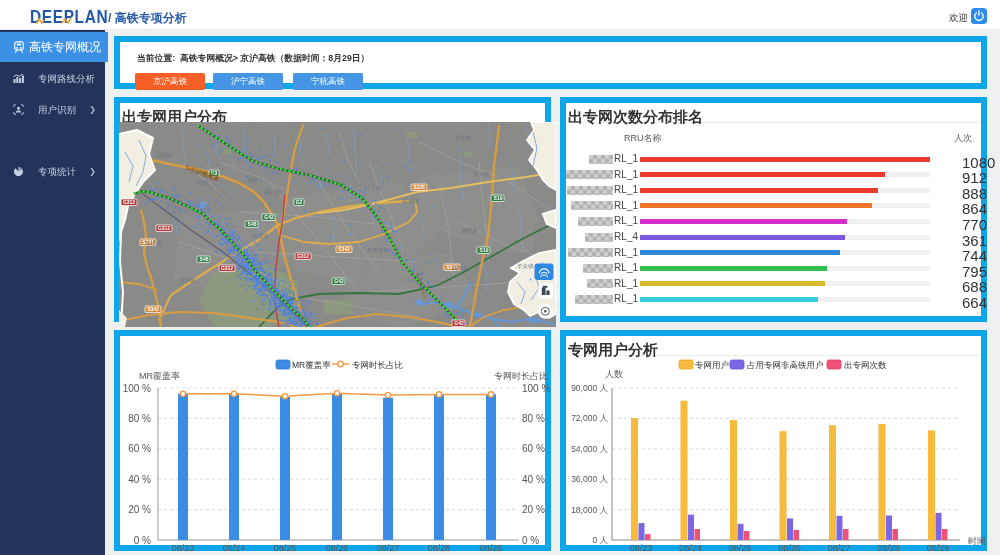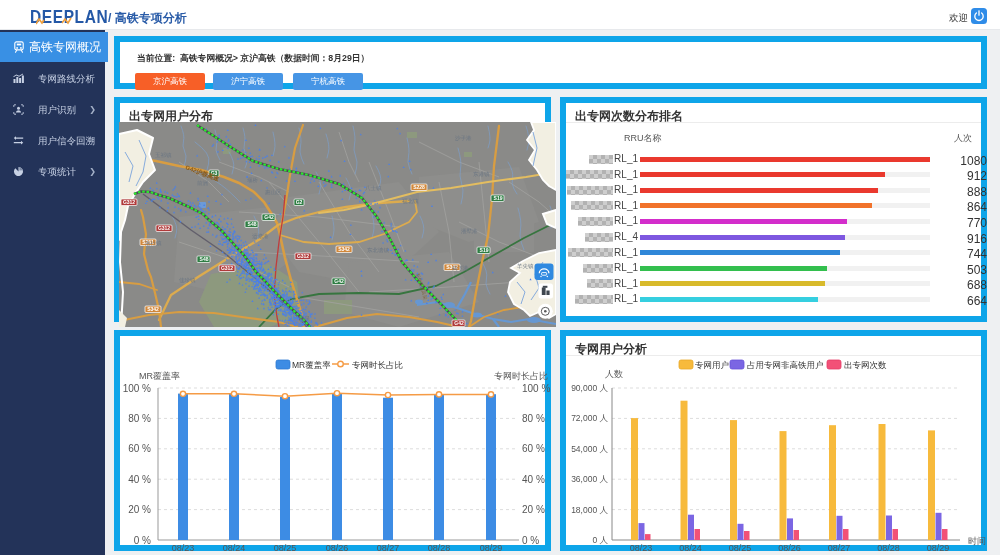--- a/index.html
+++ b/index.html
@@ -15,33 +15,33 @@
 .sitem{position:absolute;left:0;width:105px;height:31px;color:#c7d1e4;font-size:9.5px;line-height:31px}
 .sitem .ic{position:absolute;left:13px;top:10px}
 #sact .ic{position:absolute;left:13px;top:9px}
 .ic{line-height:0}
 .ic svg{display:block}
 .sitem .tx{position:absolute;left:38px}
 .sitem .ar{position:absolute;right:9px;font-size:8px;color:#a5b2c9}
 #sact{left:0;top:1.5px;width:108px;height:30.5px;background:#3990e4;position:absolute;color:#fff;font-size:12px;line-height:30.5px}
 
 .card{position:absolute;background:#fff;border:6px solid #0ea5e9}
-.ctitle{position:absolute;left:9px;top:5px;font-size:12px;font-weight:bold;color:#333}
+.ctitle{position:absolute;left:2px;top:5px;font-size:15px;font-weight:bold;color:#333}
 .chead{position:absolute;left:0;top:0;right:0;height:20px;border-bottom:1px solid #ececec}
 
 #bc{left:114px;top:36px;width:873px;height:53px}
 #bctext{position:absolute;left:17px;top:11px;font-size:8.8px;font-weight:bold;color:#333}
 .btn{position:absolute;top:31px;width:70px;height:17px;border-radius:2px;color:#fff;font-size:8.5px;text-align:center;line-height:17px}
 
 .rrow{position:absolute;left:0;width:427px;height:14px;font-size:9.5px}
 .mosaic{position:absolute;right:380px;top:2.5px;height:9px;background-image:linear-gradient(45deg,#b2b2b2 25%,transparent 25%,transparent 75%,#b2b2b2 75%),linear-gradient(45deg,#b2b2b2 25%,#cecece 25%,#cecece 75%,#b2b2b2 75%);background-size:8px 8px;background-position:0 0,4px 4px}
 .rlab{position:absolute;right:355px;top:1px;color:#444;font-size:10px}
 .track{position:absolute;left:74px;top:4.5px;width:290px;height:5px;background:#f1f1f1}
 .rbar{position:absolute;left:74px;top:4.5px;height:5px}
-.rval{position:absolute;left:385px;width:36px;top:1.5px;text-align:right;color:#333;font-size:12px}
+.rval{position:absolute;left:396px;width:36px;top:1.5px;color:#333;font-size:15px}
 </style></head>
 <body>
 <div class="abs" id="hdr"></div>
 <div class="abs" id="logo">DEEPLAN</div>
 <svg class="abs" style="left:36px;top:16px" width="44" height="10" viewBox="0 0 44 10">
 <path d="M0 8L3 3l3 4 2-3" stroke="#f0a03c" stroke-width="1.6" fill="none"></path>
 <path d="M26 7l3-4 3 4 3-5" stroke="#f0a03c" stroke-width="1.6" fill="none"></path>
 </svg>
 <div class="abs" id="logosub">/ 高铁专项分析</div>
 <div class="abs" id="welc">欢迎</div>
@@ -84,31 +84,20 @@
         <svg width="11" height="11" viewBox="0 0 11 11">
           <g stroke="#c7d1e4" fill="none" stroke-width="1">
             <path d="M0.8 2.8V1.6a0.8 0.8 0 0 1 .8-.8h1.2M8.2 0.8h1.2a0.8 0.8 0 0 1 .8.8v1.2M10.2 8.2v1.2a0.8 0.8 0 0 1-.8.8H8.2M3 10.2H1.6a0.8 0.8 0 0 1-.8-.8V8.2"></path>
             <circle cx="5.5" cy="4.2" r="1.5" fill="#c7d1e4" stroke="none"></circle>
             <path d="M2.9 8.4c.3-1.5 1.4-2.2 2.6-2.2s2.3.7 2.6 2.2z" fill="#c7d1e4" stroke="none"></path>
           </g>
         </svg>
       </span>
       <span class="tx">用户识别</span>
       <span class="ar">❯</span>
-    </div>
-<div class="sitem" style="top:94.5px">
-      <span class="ic">
-        <svg width="11" height="11" viewBox="0 0 11 11">
-          <g fill="#c7d1e4">
-            <path d="M3 1.2L0.8 3.1 3 5V3.7h7.2V2.5H3z"></path>
-            <path d="M8 5.8l2.2 1.9L8 9.6V8.3H0.8V7.1H8z"></path>
-          </g>
-        </svg>
-      </span>
-      <span class="tx">用户信令回溯</span>
     </div>
 <div class="sitem" style="top:125.5px">
       <span class="ic">
         <svg width="11" height="11" viewBox="0 0 11 11">
           <path d="M5.5 1A4.5 4.5 0 1 1 2.3 2.3L5.5 5.5z" fill="#c7d1e4"></path>
           <path d="M6.4 0.9a4.5 4.5 0 0 1 3.4 3.4L6.4 4.6z" fill="#7d8ba6"></path>
         </svg>
       </span>
       <span class="tx">专项统计</span>
       <span class="ar">❯</span>
@@ -1822,35 +1811,35 @@
         <span class="rlab">RL_1</span>
 <span class="track"></span>
         <span class="rbar" style="width:207px;background:#d32dcb"></span>
 <span class="rval">770</span>
       </div>
 <div class="rrow" style="top:127.0px">
 <span class="mosaic" style="width:28px"></span>
         <span class="rlab">RL_4</span>
 <span class="track"></span>
         <span class="rbar" style="width:205px;background:#7e57e0"></span>
-<span class="rval">916</span>
+<span class="rval">361</span>
       </div>
 <div class="rrow" style="top:142.6px">
 <span class="mosaic" style="width:45px"></span>
         <span class="rlab">RL_1</span>
 <span class="track"></span>
         <span class="rbar" style="width:200px;background:#2f87d8"></span>
 <span class="rval">744</span>
       </div>
 <div class="rrow" style="top:158.2px">
 <span class="mosaic" style="width:30px"></span>
         <span class="rlab">RL_1</span>
 <span class="track"></span>
         <span class="rbar" style="width:187px;background:#33bf4e"></span>
-<span class="rval">503</span>
+<span class="rval">795</span>
       </div>
 <div class="rrow" style="top:173.8px">
 <span class="mosaic" style="width:26px"></span>
         <span class="rlab">RL_1</span>
 <span class="track"></span>
         <span class="rbar" style="width:185px;background:#d8ba2b"></span>
 <span class="rval">688</span>
       </div>
 <div class="rrow" style="top:189.4px">
 <span class="mosaic" style="width:38px"></span>

